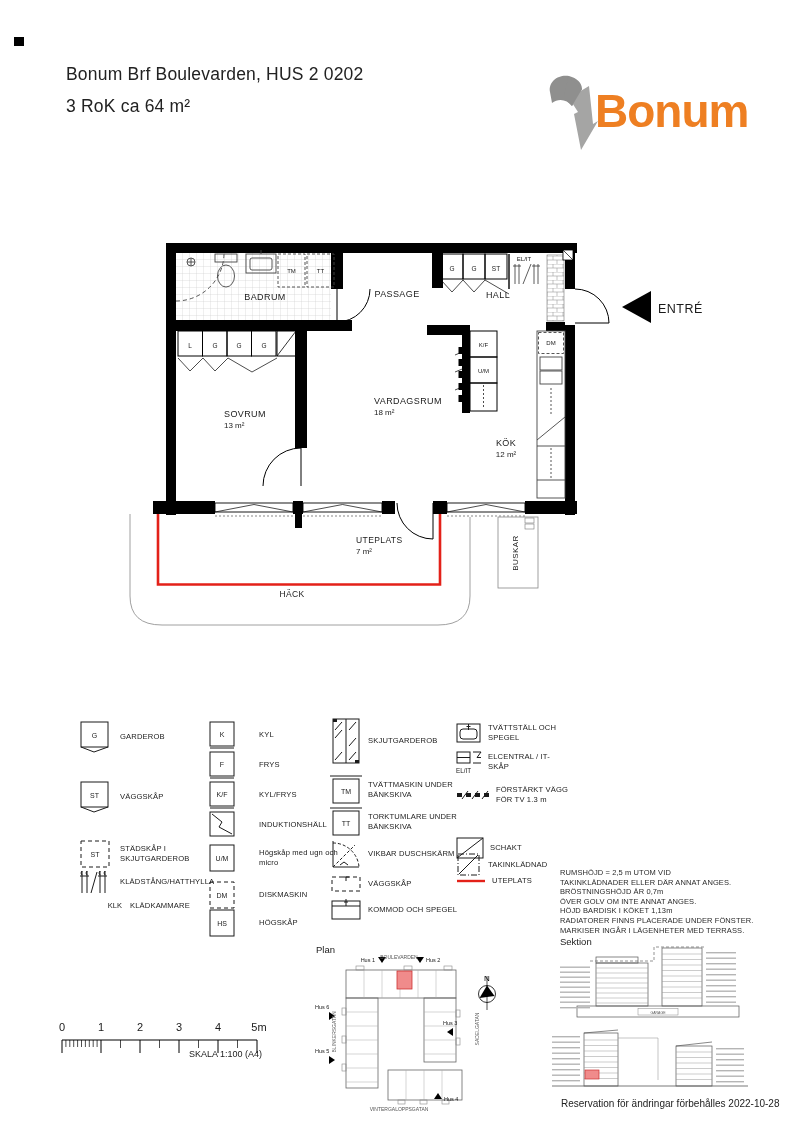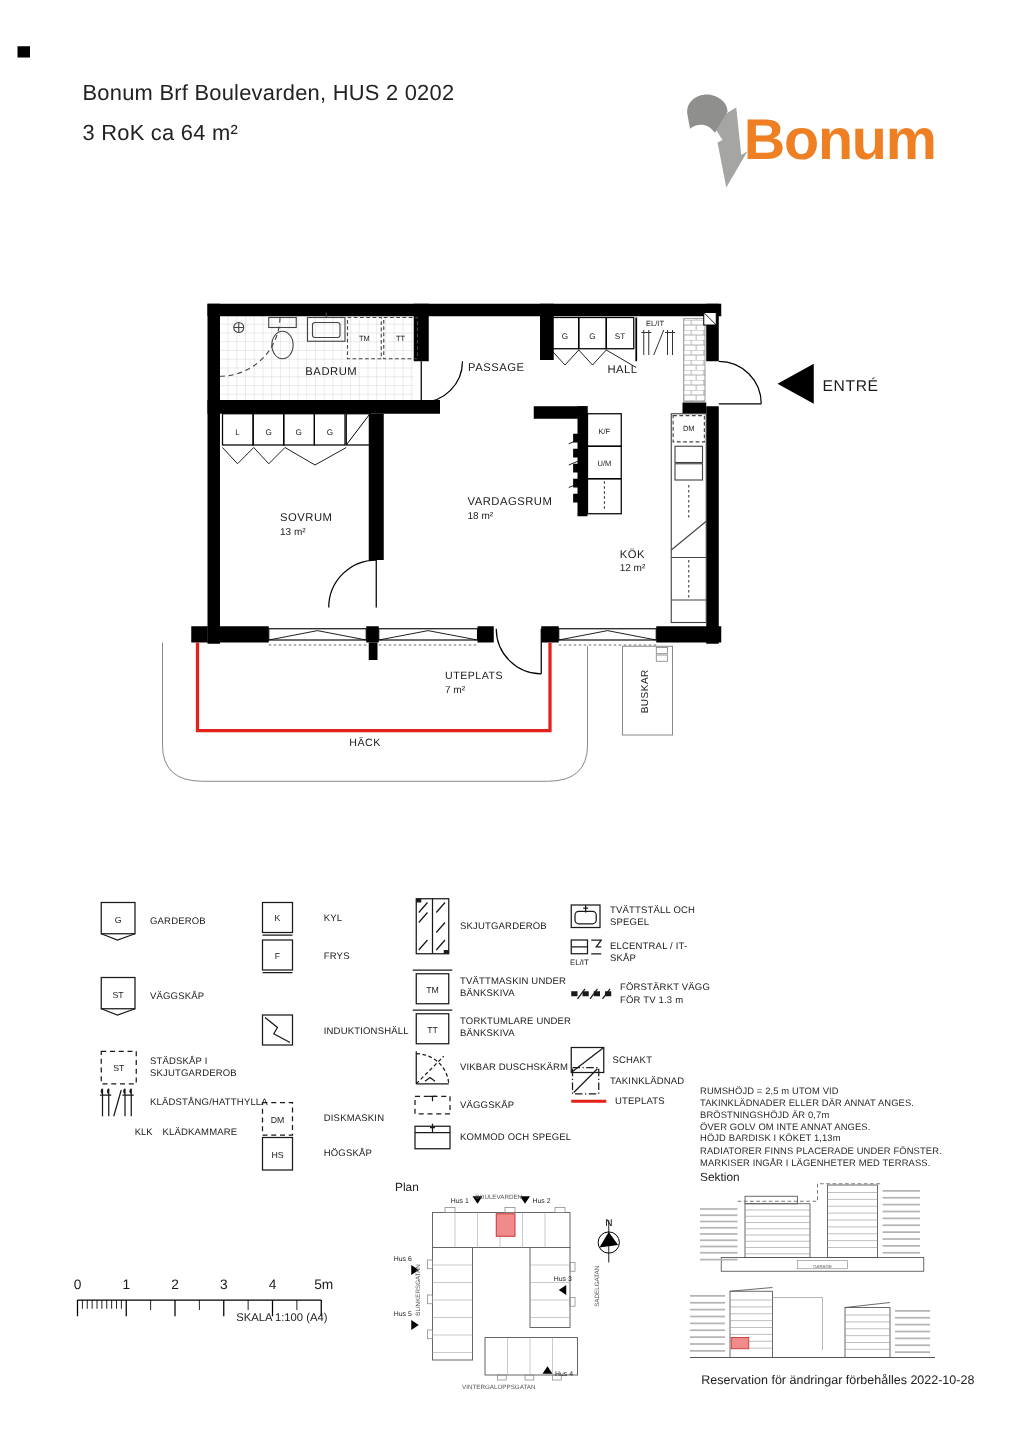--- a/index.html
+++ b/index.html
@@ -429,26 +429,41 @@
     <span class="ll">KYL</span>
   </div>
   <div class="li c2" style="left:208px;top:750px">
     <svg width="28" height="30">
       <rect x="2" y="2" width="24" height="24" class="sym-stroke"></rect>
       <line x1="2" y1="28" x2="26" y2="28" class="sym-stroke" stroke-width="0.7"></line>
       <text x="14" y="17" class="sym-letter">F</text>
     </svg>
     <span class="ll">FRYS</span>
   </div>
+  <div class="li c2" style="left:208px;top:780px">
+    <svg width="28" height="30">
+      <rect x="2" y="2" width="24" height="24" class="sym-stroke"></rect>
+      <line x1="2" y1="28" x2="26" y2="28" class="sym-stroke" stroke-width="0.7"></line>
+      <text x="14" y="17" class="sym-letter">K/F</text>
+    </svg>
+    <span class="ll">KYL/FRYS</span>
+  </div>
   <div class="li c2" style="left:208px;top:810px">
     <svg width="28" height="30">
       <rect x="2" y="2" width="24" height="24" class="sym-stroke"></rect>
       <path d="M4,4 L14,12 L11,17 L24,24" class="sym-stroke" stroke-width="0.9"></path>
     </svg>
     <span class="ll">INDUKTIONSHÄLL</span>
+  </div>
+  <div class="li c2" style="left:208px;top:843px">
+    <svg width="28" height="30">
+      <rect x="2" y="2" width="24" height="26" class="sym-stroke"></rect>
+      <text x="14" y="18" class="sym-letter" font-size="6.5">U/M</text>
+    </svg>
+    <span class="ll">Högskåp med ugn och micro</span>
   </div>
   <div class="li c2" style="left:208px;top:880px">
     <svg width="28" height="30">
       <rect x="2" y="2" width="24" height="26" class="sym-stroke" stroke-dasharray="4 3"></rect>
       <text x="14" y="18" class="sym-letter" font-size="6.5">DM</text>
     </svg>
     <span class="ll">DISKMASKIN</span>
   </div>
   <div class="li c2" style="left:208px;top:908px">
     <svg width="28" height="30">

